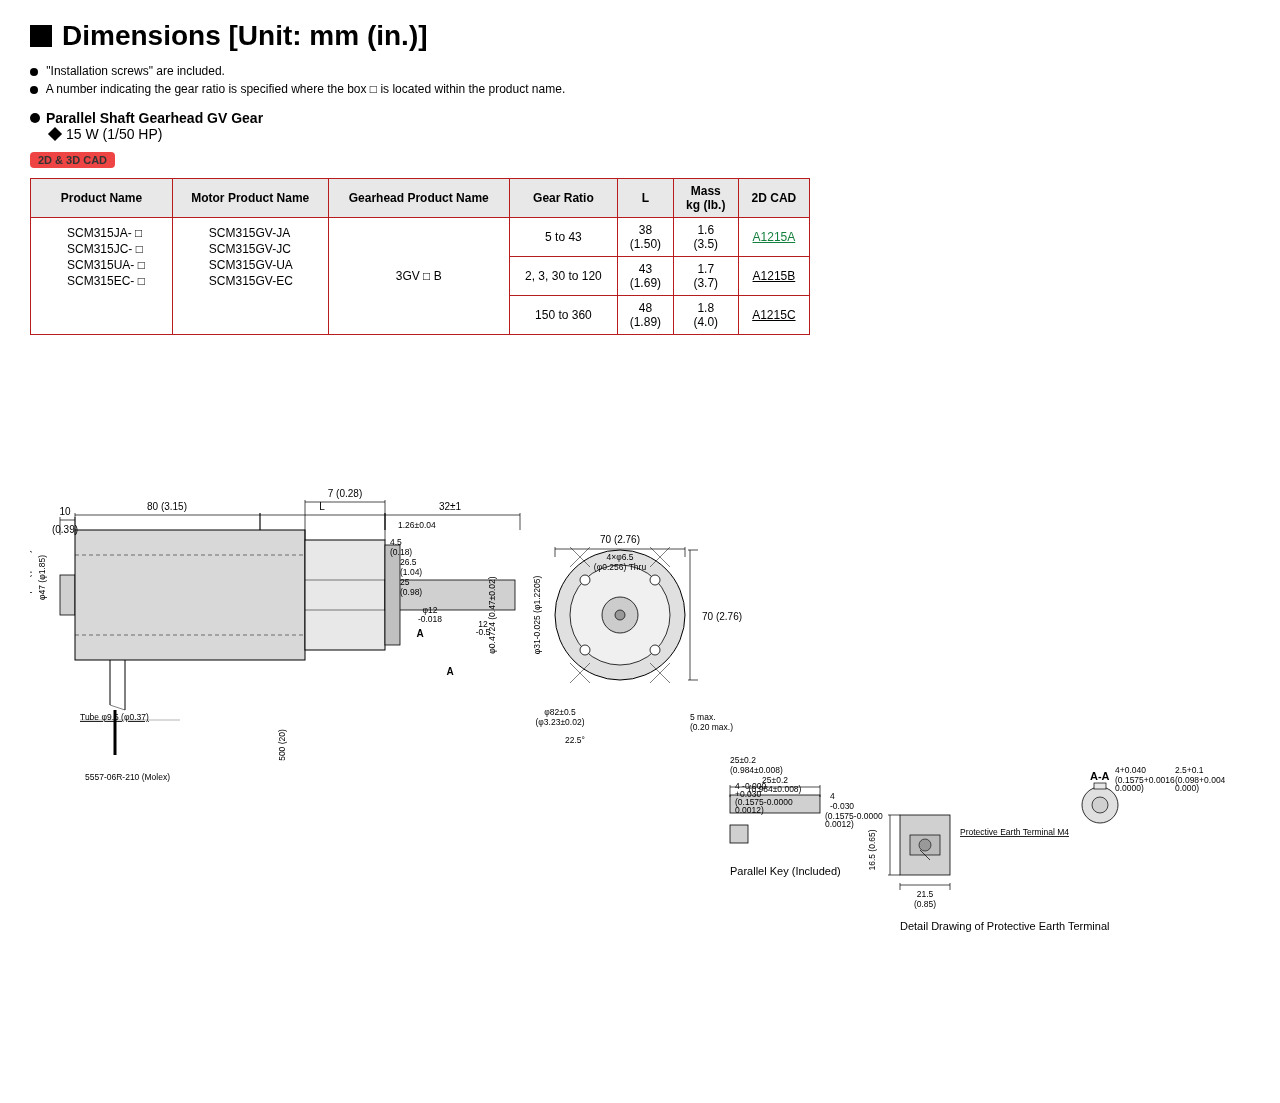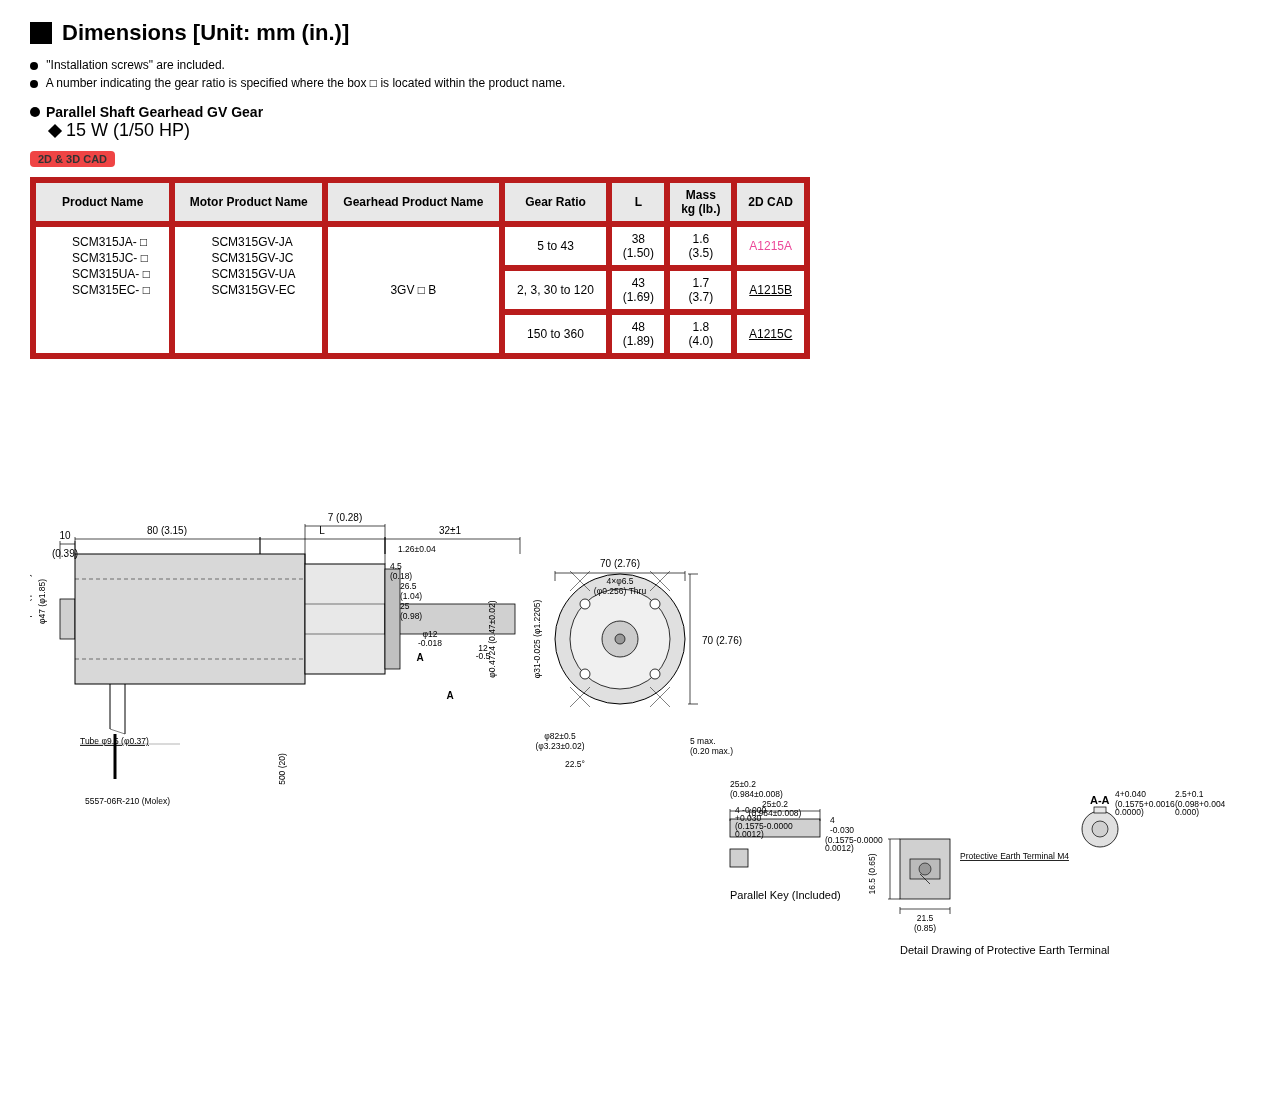--- a/index.html
+++ b/index.html
@@ -5,21 +5,21 @@
     * { box-sizing: border-box; margin: 0; padding: 0; }
     body {
       font-family: Arial, sans-serif;
       font-size: 12px;
       background: #fff;
       color: #000;
       padding: 20px 30px;
       width: 1280px;
     }
     h1 {
-      font-size: 22px;
+      font-size: 28px;
       font-weight: bold;
       display: flex;
       align-items: center;
       gap: 10px;
       margin-bottom: 12px;
     }
     h1 .black-square {
       width: 22px;
       height: 22px;
       background: #000;
@@ -51,21 +51,21 @@
     }
     .section-heading .circle-bullet {
       width: 10px;
       height: 10px;
       background: #000;
       border-radius: 50%;
       display: inline-block;
       flex-shrink: 0;
     }
     .power-heading {
-      font-size: 18px;
+      font-size: 14px;
       margin-bottom: 10px;
       margin-left: 20px;
       display: flex;
       align-items: center;
       gap: 6px;
     }
     .diamond {
       width: 10px;
       height: 10px;
       background: #000;
@@ -83,21 +83,21 @@
       margin-bottom: 10px;
       color: #333;
     }
     table.dims-table {
       border-collapse: collapse;
       width: 780px;
       margin-bottom: 30px;
       font-size: 12px;
     }
     table.dims-table th, table.dims-table td {
-      border: 6px solid #b91c1c;
+      border: 1px solid #b91c1c;
       padding: 5px 8px;
       text-align: center;
       vertical-align: middle;
     }
     table.dims-table th {
       background: #e8e8e8;
       font-weight: bold;
     }
     table.dims-table td.product-names {
       text-align: left;
@@ -195,21 +195,21 @@
         <td class="product-names" rowspan="3">
           <p>SCM315GV-JA</p>
           <p>SCM315GV-JC</p>
           <p>SCM315GV-UA</p>
           <p>SCM315GV-EC</p>
         </td>
         <td rowspan="3">3GV □ B</td>
         <td>5 to 43</td>
         <td>38<br>(1.50)</td>
         <td>1.6<br>(3.5)</td>
-        <td style="color:#ec4899; cursor:pointer;">A1215A</td>
+        <td style="color:#15803d; text-decoration:underline; cursor:pointer;">A1215A</td>
       </tr>
 
       <tr>
         <td>2, 3, 30 to 120</td>
         <td>43<br>(1.69)</td>
         <td>1.7<br>(3.7)</td>
         <td style="color:#000; text-decoration:underline; cursor:pointer;">A1215B</td>
       </tr>
 
       <tr>

